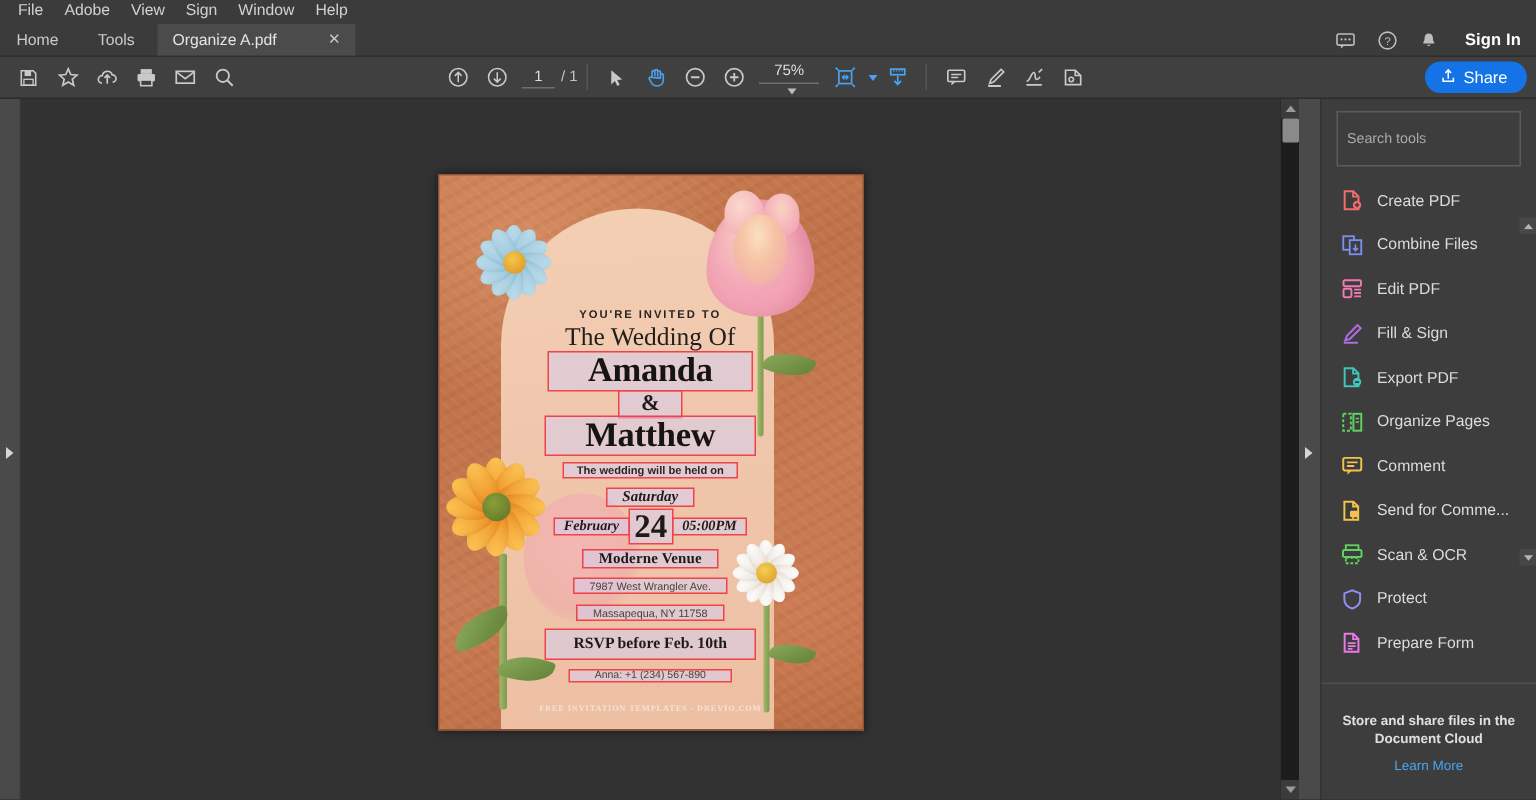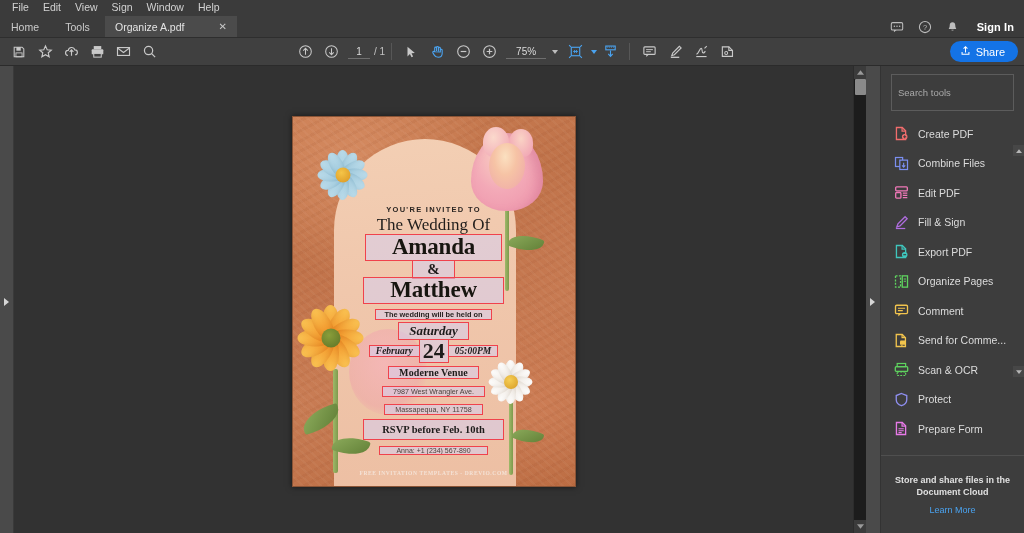--- a/index.html
+++ b/index.html
@@ -85,20 +85,21 @@
   .page-input {
     width: 22px; height: 15px; background: transparent;
     border: none; border-bottom: 1px solid #6e6e6e;
     color: #dcdcdc; font-size: 10px; text-align: center;
     font-family: "Liberation Sans", sans-serif; outline: none;
   }
   .page-total { font-size: 10px; color: #c2c2c2; }
   .zoombox {
     display: flex; align-items: center; gap: 3px;
     margin: 0 4px;
+    flex-direction: column;
   }
   .zoom-val {
     width: 40px; height: 15px; background: transparent;
     border: none; border-bottom: 1px solid #6e6e6e;
     color: #dcdcdc; font-size: 10px; text-align: center;
     font-family: "Liberation Sans", sans-serif; outline: none;
   }
   .caret-dn {
     width: 0; height: 0; border-left: 3.5px solid transparent;
     border-right: 3.5px solid transparent; border-top: 4px solid #bdbdbd;
@@ -281,21 +282,21 @@
     font-family: "Liberation Serif", serif;
     font-size: 15px; font-weight: bold; line-height: 1.15;
     padding: 0 14px;
   }
   .t-held {
     font-size: 7.4px; font-weight: 600; color: #2a2522;
     padding: 0 8px; margin-top: 1px;
   }
   .t-sat {
     font-family: "Liberation Serif", serif; font-style: italic;
-    font-size: 13px; font-weight: bold; padding: 0 10px;
+    font-size: 10px; font-weight: bold; padding: 0 10px;
     margin-top: 2px;
   }
   .daterow {
     display: flex; align-items: center; justify-content: center;
     gap: 1px; margin-top: 1px;
   }
   .t-month, .t-time {
     font-family: "Liberation Serif", serif; font-style: italic;
     font-size: 9.5px; font-weight: bold; padding: 0 6px;
   }
@@ -415,21 +416,21 @@
   }
   .foot-link {
     font-size: 9px; color: #4aa3f0; cursor: pointer;
   }
 </style>
 </head>
 <body>
 
 <div class="menubar">
   <div class="menu-item">File</div>
-  <div class="menu-item">Edit</div>
+  <div class="menu-item">Adobe</div>
   <div class="menu-item">View</div>
   <div class="menu-item">Sign</div>
   <div class="menu-item">Window</div>
   <div class="menu-item">Help</div>
 </div>
 
 <div class="tabbar">
   <div class="tab-home">Home</div>
   <div class="tab-tools">Tools</div>
   <div class="tab-doc">

